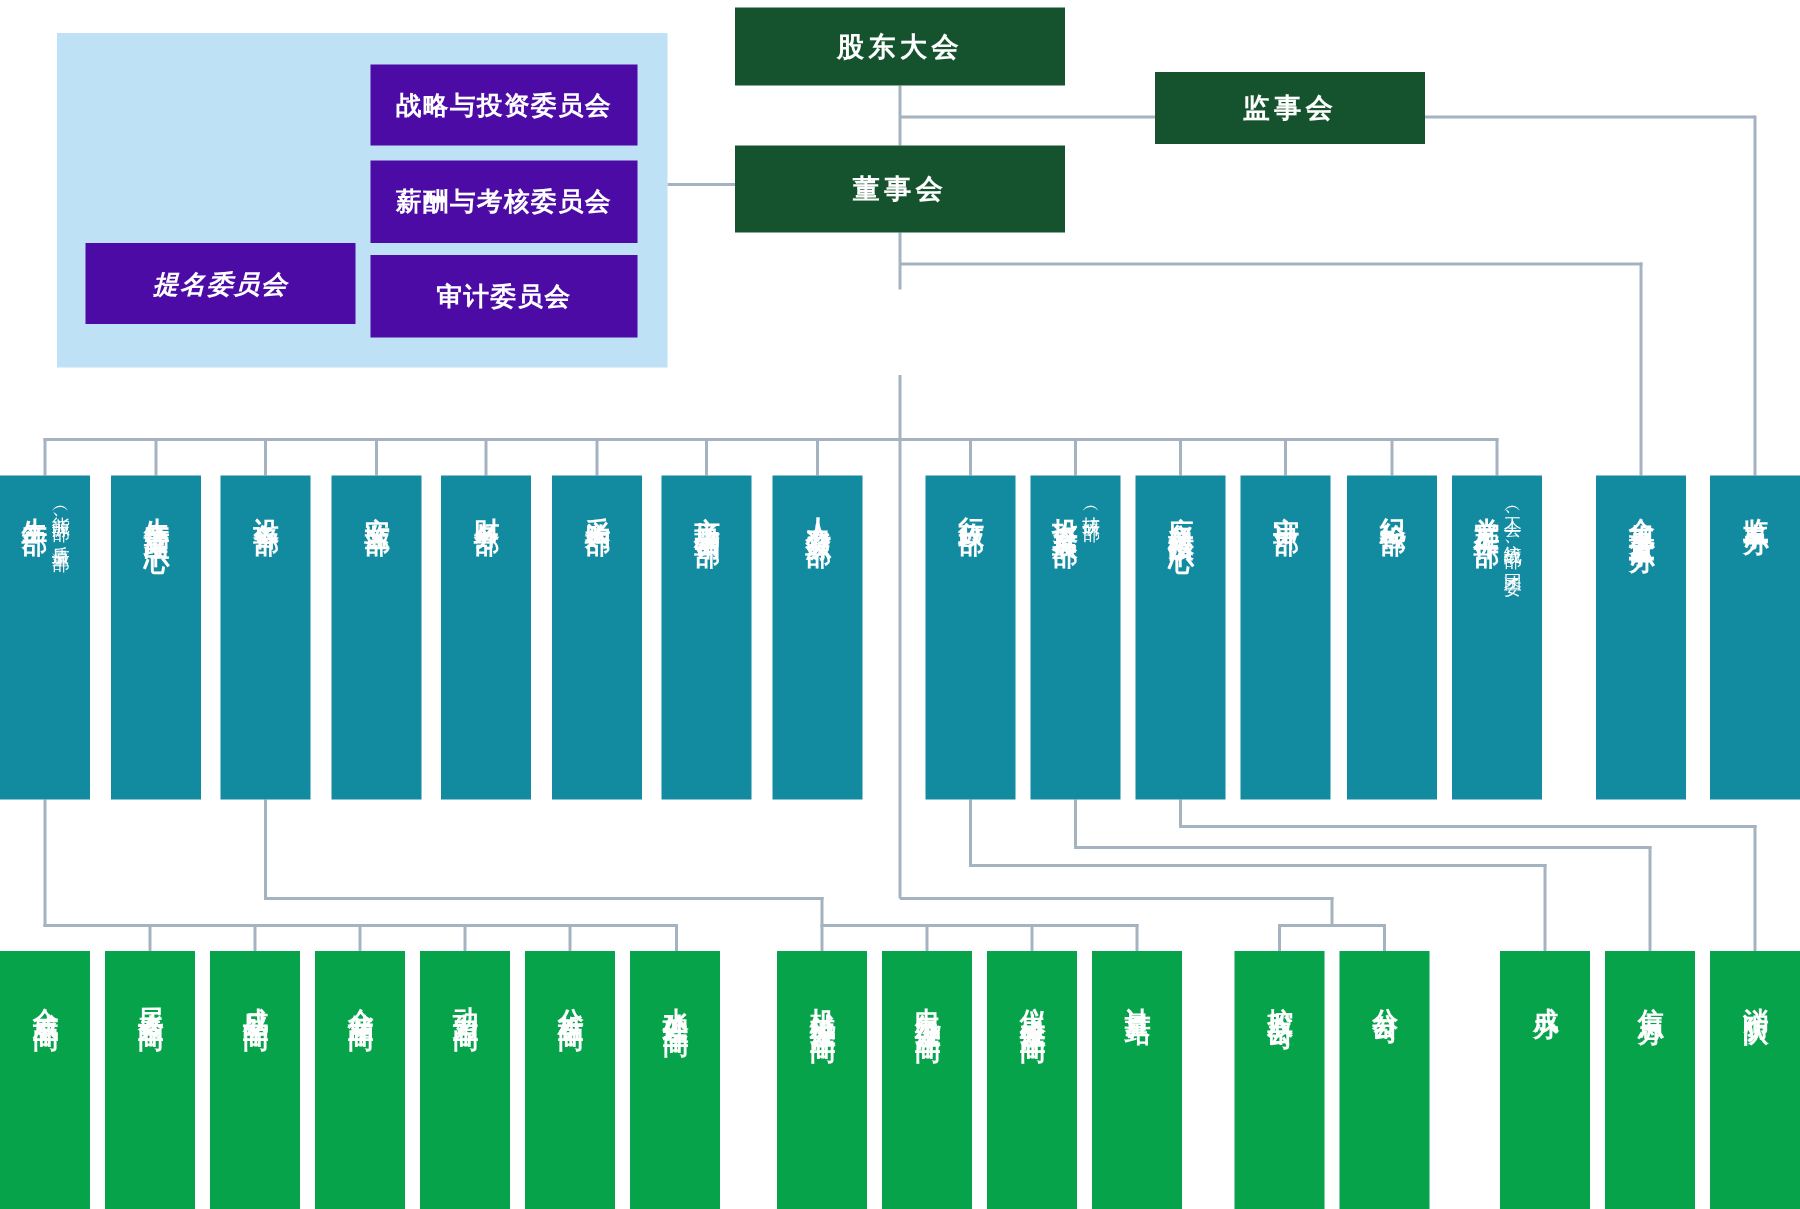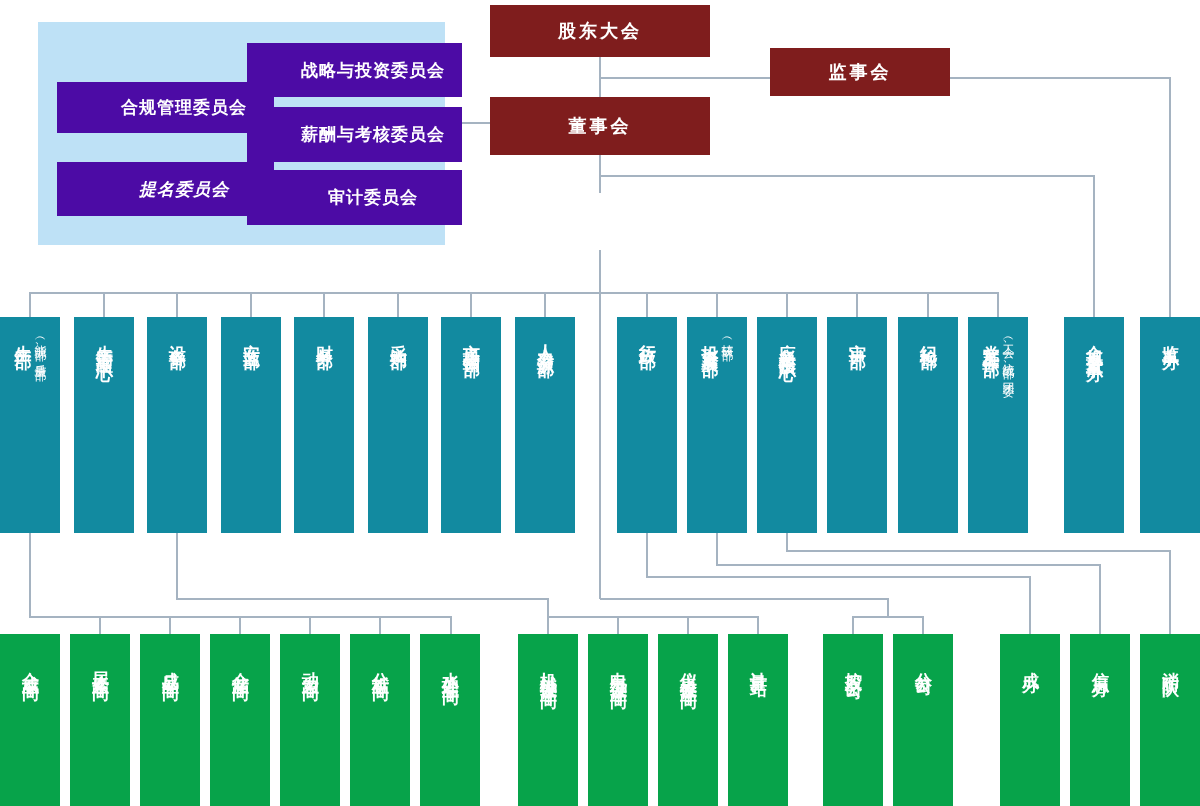--- a/index.html
+++ b/index.html
@@ -3,26 +3,26 @@
 <meta charset="utf-8">
 <style>
   html,body{margin:0;padding:0;background:#ffffff;}
   #stage{position:relative;width:1200px;height:806px;background:#ffffff;overflow:hidden;
          font-family:"Liberation Sans",sans-serif;}
   
   .hl,.vl{position:absolute;background:#a5b3c1;}
   .hl{height:2px;}
   .vl{width:2px;}
   
-  .hbox{position:absolute;background:#7f1d1d;color:#fff;font-weight:bold;font-size:18px;
+  .hbox{position:absolute;background:#14532d;color:#fff;font-weight:bold;font-size:18px;
         display:flex;align-items:center;justify-content:center;letter-spacing:3px;z-index:3;}
   
   .panel{position:absolute;background:#bee1f6;z-index:1;}
   .pbox{position:absolute;background:#4c0ba5;color:#fff;font-weight:bold;font-size:17px;
-        display:flex;align-items:center;justify-content:center;letter-spacing:1px;z-index:2;padding-left:37px;}
+        display:flex;align-items:center;justify-content:center;letter-spacing:1px;z-index:2;}
   
   .vbox{position:absolute;display:flex;flex-direction:row;justify-content:center;
         box-sizing:border-box;color:#fff;z-index:3;}
   .vbox.teal{background:#128aa0;width:60px;top:317px;height:216px;padding-top:14px;}
   .vbox.green{background:#07a34a;width:60px;top:634px;height:172px;padding-top:24px;}
   .vmain{writing-mode:vertical-lr;font-weight:bold;font-size:17px;letter-spacing:4px;line-height:20px;}
   .vsub{writing-mode:vertical-lr;font-size:12px;letter-spacing:2px;line-height:15px;padding-top:2px;}
 </style>
 </head>
 <body>
@@ -86,23 +86,20 @@
 
   <div class="vl" style="left:716px;top:533px;height:33px;"></div>
   <div class="hl" style="left:716px;top:564px;width:385px;"></div>
   <div class="vl" style="left:1099px;top:564px;height:70px;"></div>
 
   <div class="vl" style="left:786px;top:533px;height:19px;"></div>
   <div class="hl" style="left:786px;top:550px;width:385px;"></div>
   <div class="vl" style="left:1169px;top:550px;height:84px;"></div>
 
   <div class="panel" style="left:38px;top:22px;width:407px;height:223px;"></div>
-  <div class="pbox" style="left:57px;top:82px;width:180px;height:51px;">
-    <span>合规管理委员会</span>
-  </div>
   <div class="pbox" style="left:57px;top:162px;width:180px;height:54px;font-style:italic;">
     <span>提名委员会</span>
   </div>
   <div class="pbox" style="left:247px;top:43px;width:178px;height:54px;">
     <span>战略与投资委员会</span>
   </div>
   <div class="pbox" style="left:247px;top:107px;width:178px;height:55px;">
     <span>薪酬与考核委员会</span>
   </div>
   <div class="pbox" style="left:247px;top:170px;width:178px;height:55px;">

